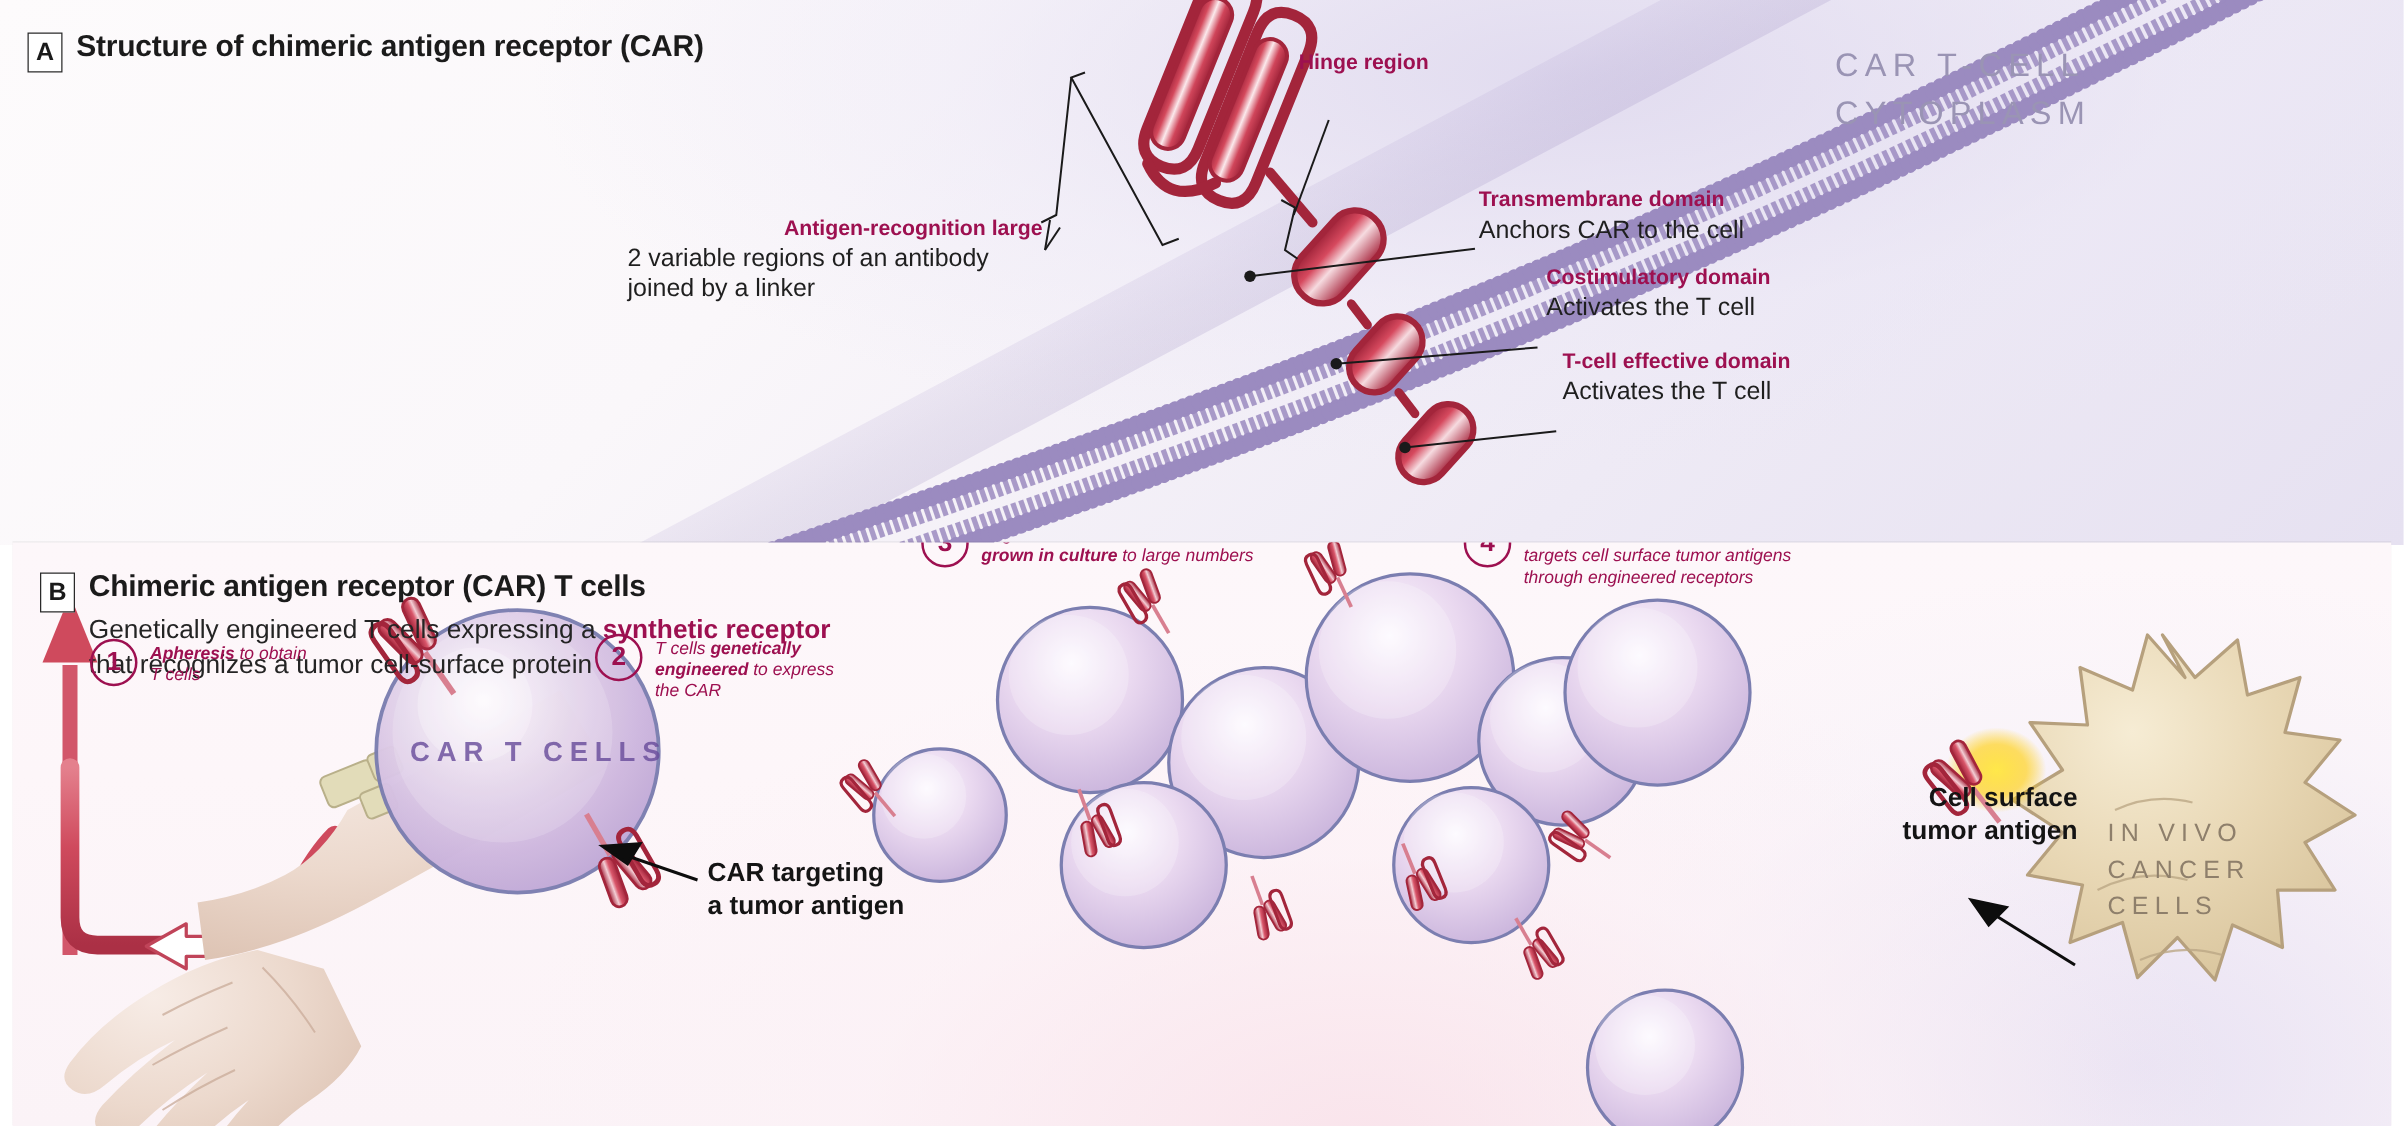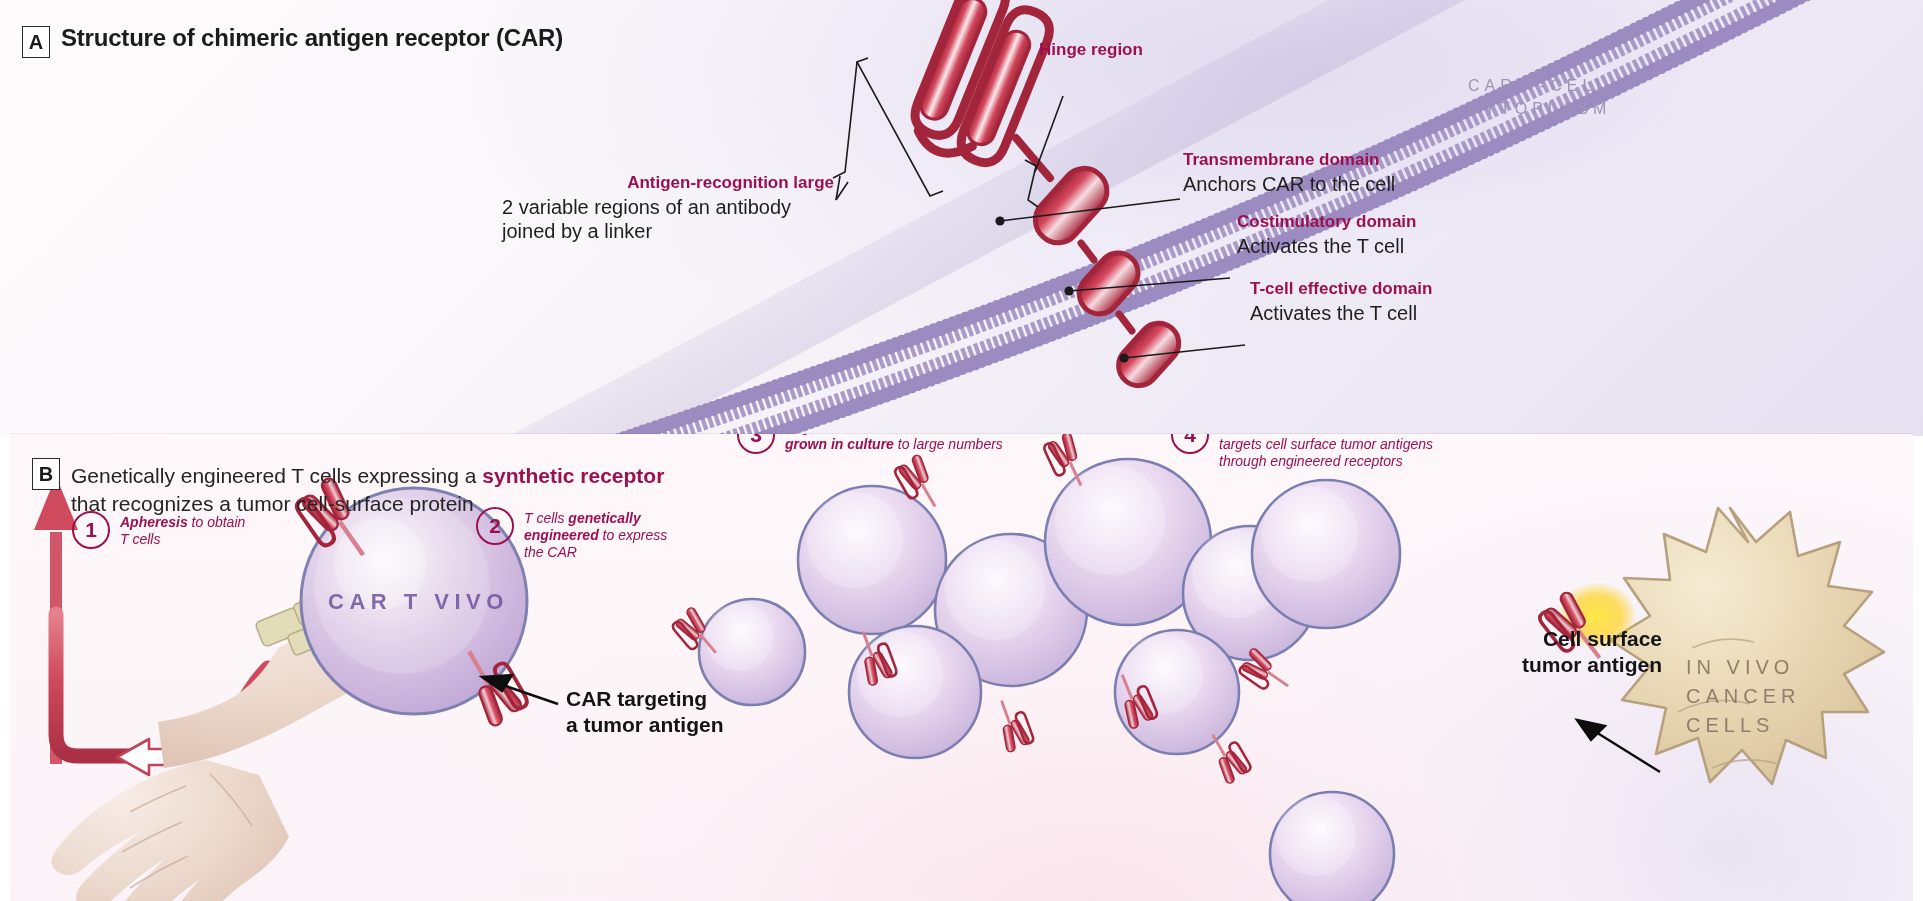--- a/index.html
+++ b/index.html
@@ -44,21 +44,21 @@
 
   
   .lab{position:absolute;}
   .lab .t{font-size:17px;font-weight:bold;color:#9d1050;line-height:1.15;white-space:nowrap;}
   .lab .s{font-size:20px;color:#1f1f1f;line-height:1.2;margin-top:2px;white-space:nowrap;}
   .lab.rt{text-align:right;}
   .blk{position:absolute;font-size:21px;font-weight:bold;color:#141414;line-height:1.22;white-space:pre-line;}
 
   
   .wm{position:absolute;letter-spacing:5px;line-height:1.45;white-space:pre-line;}
-  .wm.cyto{font-size:16px;color:#9a94b4;margin-top:40px;}
+  .wm.cyto{font-size:26px;color:#9a94b4;}
   .wm.cancer{font-size:20px;color:#8e7f6b;text-align:left;}
   .wm.cart{font-size:22px;letter-spacing:5.5px;color:#6a4e9c;font-weight:bold;opacity:.82;}
 
   
   .step{position:absolute;display:flex;align-items:flex-start;gap:10px;}
   .circ{
     width:34px;height:34px;border-radius:50%;border:2.2px solid #9d1050;
     color:#9d1050;font-size:21px;font-weight:bold;
     display:flex;align-items:center;justify-content:center;flex:none;background:transparent;
   }
@@ -1661,20 +1661,21 @@
             <rect x="-11.5" y="-26" width="9" height="28" rx="4.5" fill="url(#smRod)" stroke="#a3253b" stroke-width="1.5" transform="rotate(-10 -7 -12)"></rect>
             <rect x="1.5" y="-28" width="9" height="28" rx="4.5" fill="url(#smRod)" stroke="#a3253b" stroke-width="1.5" transform="rotate(10 6 -14)"></rect>
             <path d="M-13,-26 q-5,0 -5,6 l0,22 q0,6 5,6 q5,0 5,-6 l0,-22 q0,-6 -5,-6 z" fill="none" stroke="#a3253b" stroke-width="2.6"></path>
           </g>
         </g>
     </svg>
 
     <div class="hdr" style="left:22px;top:22px;">
       <div class="tagbox">B</div>
       <div>
+        <div class="hdr-title">Chimeric antigen receptor (CAR) T cells</div>
         <div class="hdr-sub"><span>Genetically engineered T cells expressing a </span><span class="em">synthetic receptor</span><span>
 that recognizes a tumor cell-surface protein</span></div>
       </div>
     </div>
 
     <div class="step" style="left:62px;top:77px;">
       <div class="circ">1</div>
       <div class="steptxt"><b>Apheresis</b> to obtain<br>T cells</div>
     </div>
     <div class="step" style="left:466px;top:73px;">
@@ -1683,21 +1684,21 @@
     </div>
     <div class="step" style="left:727px;top:-18px;">
       <div class="circ">3</div>
       <div class="steptxt">Engineered CAR T cells<br><b>grown in culture</b> to large numbers</div>
     </div>
     <div class="step" style="left:1161px;top:-18px;">
       <div class="circ">4</div>
       <div class="steptxt"><b>Infusion</b> of CAR T cells<br>targets cell surface tumor antigens<br>through engineered receptors</div>
     </div>
 
-    <div class="wm cart" style="left:318px;top:152px;">CAR T VIVO</div>
+    <div class="wm cart" style="left:318px;top:152px;">CAR T CELLS</div>
 
     <div class="wm cancer" style="left:1676px;top:219px;">IN VIVO
 CANCER
 CELLS</div>
 
     <svg width="1903" height="467" viewBox="0 0 1903 467">
       <g stroke="#0d0d0d" stroke-width="2.4" fill="#0d0d0d">
         <line x1="548" y1="270" x2="478" y2="246"></line>
         <path d="M472,243 l30,-2 l-10,16 z"></path>
       </g>

